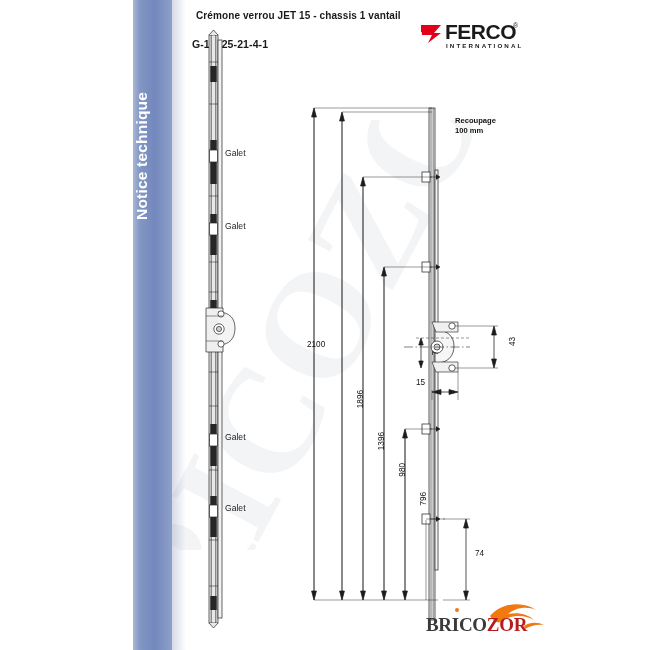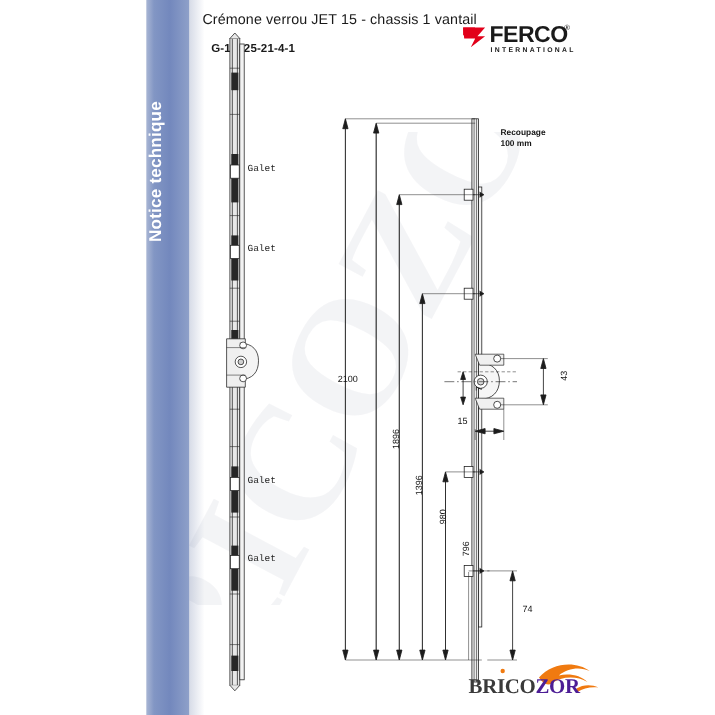--- a/index.html
+++ b/index.html
@@ -49,24 +49,24 @@
     writing-mode: vertical-rl;
     transform: rotate(180deg);
     padding-bottom: 12px;
     box-sizing: border-box;
     white-space: nowrap;
   }
 
   
   #title {
     position: absolute;
-    left: 184px;
+    left: 196px;
     top: 10px;
-    font-size: 13px;
-    font-weight: normal;
+    font-size: 10px;
+    font-weight: bold;
     color: #1a1a1a;
     letter-spacing: .1px;
     white-space: nowrap;
   }
   #refcode {
     position: absolute;
     left: 192px;
     top: 38px;
     font-size: 10.5px;
     font-weight: bold;
@@ -137,21 +137,21 @@
     height: 650px;
     pointer-events: none;
   }
 
   
   .lbl {
     position: absolute;
     font-size: 8.4px;
     color: #1c1c1c;
     white-space: nowrap;
-    font-family: Liberation Mono, monospace;
+    font-family: Liberation Sans, sans-serif;
   }
   .lbl-galet { font-size: 8.6px; }
   .dim {
     position: absolute;
     font-size: 8.2px;
     font-weight: normal;
     color: #141414;
     white-space: nowrap;
     font-family: "Liberation Sans", sans-serif;
     margin-left: 20px;
@@ -182,21 +182,21 @@
   #brico-text {
     position: absolute;
     left: 2px;
     top: 14px;
     font-size: 19px;
     font-weight: bold;
     letter-spacing: -0.3px;
     font-family: "Liberation Serif", serif;
   }
   .brico-dark { color: #3a3a3a; text-align: center; }
-  .brico-orange { color: #4c1d95; }
+  .brico-orange { color: #b91c1c; }
 </style>
 </head>
 <body>
 
 <div id="page">
 
   <svg id="watermark" viewBox="0 0 400 430">
     <g fill="#e9eaee">
       <text x="200" y="250" font-family="Liberation Serif, serif" font-size="150" font-weight="bold" text-anchor="middle" transform="rotate(-62 200 250)">BRICOZOR</text>
     </g>

